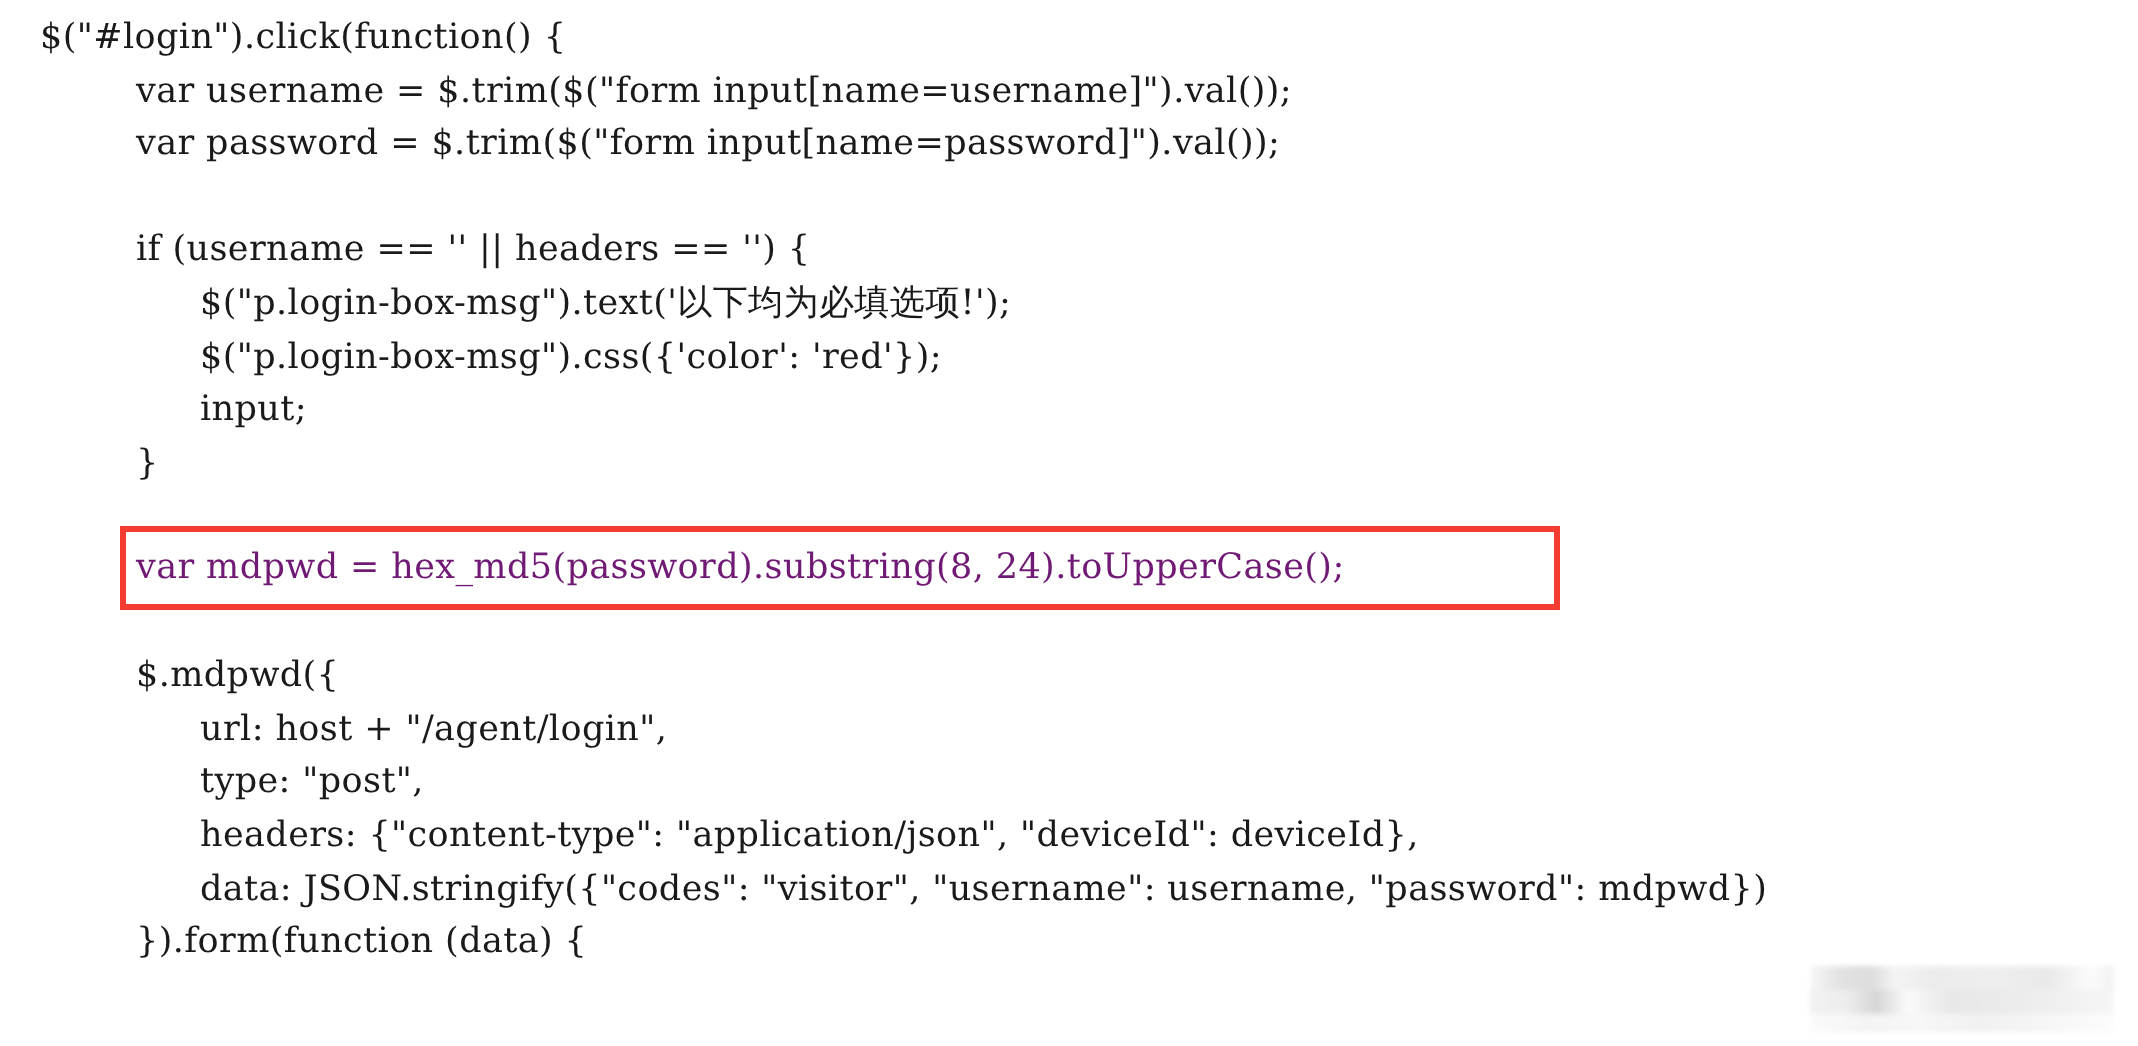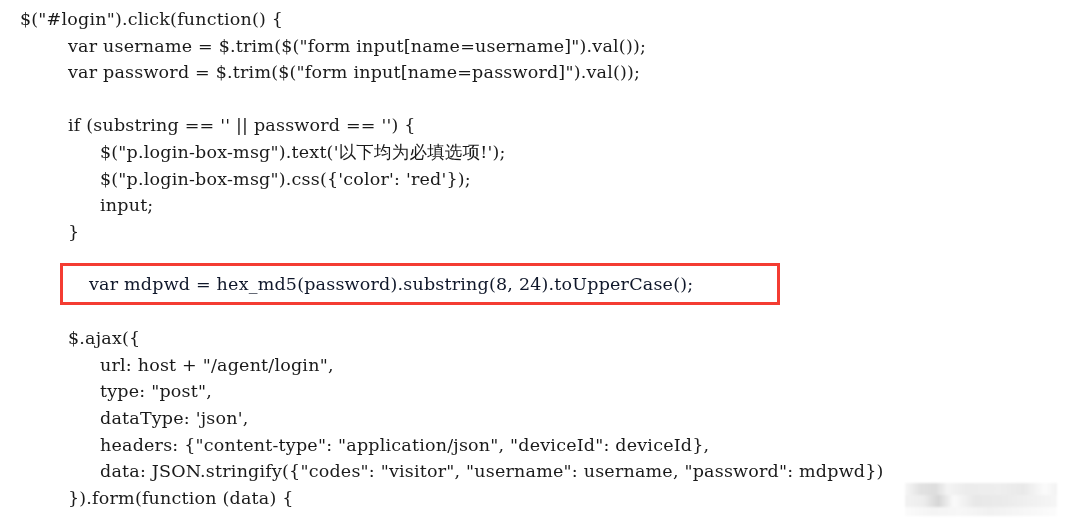--- a/index.html
+++ b/index.html
@@ -70,24 +70,24 @@
   
   .highlighted-line {
     position: absolute;
     left: 0;
     top: 271px;
     width: 1069px;
     height: 26.6px;
     line-height: 26.6px;
     font-family: "DejaVu Serif", "Liberation Serif", serif;
     font-size: 17.5px;
-    color: #0f172a;
+    color: #701a75;
     white-space: pre;
     letter-spacing: 0.2px;
-    padding-left: 89px;
+    padding-left: 68px;
     box-sizing: border-box;
   }
 
   
   #watermark {
     position: absolute;
     left: 905px;
     top: 483px;
     width: 152px;
     height: 33px;
@@ -134,34 +134,33 @@
 <body>
 
 <div id="code-figure">
 
   <div class="code-block">
 
     <div class="code-line ind-0">$("#login").click(function() {</div>
     <div class="code-line ind-1">var username = $.trim($("form input[name=username]").val());</div>
     <div class="code-line ind-1">var password = $.trim($("form input[name=password]").val());</div>
     <div class="code-line blank ind-0"></div>
-    <div class="code-line ind-1">if (substring == '' || password == '') {</div>
+    <div class="code-line ind-1">if (username == '' || headers == '') {</div>
     <div class="code-line ind-2">$("p.login-box-msg").text('以下均为必填选项!');</div>
     <div class="code-line ind-2">$("p.login-box-msg").css({'color': 'red'});</div>
     <div class="code-line ind-2">input;</div>
     <div class="code-line ind-1">}</div>
     <div class="code-line blank ind-0"></div>
 
     <div class="code-line blank ind-0"></div>
     <div class="code-line blank ind-0"></div>
 
-    <div class="code-line ind-1">$.ajax({</div>
+    <div class="code-line ind-1">$.mdpwd({</div>
     <div class="code-line ind-2">url: host + "/agent/login",</div>
     <div class="code-line ind-2">type: "post",</div>
-    <div class="code-line ind-2">dataType: 'json',</div>
     <div class="code-line ind-2">headers: {"content-type": "application/json", "deviceId": deviceId},</div>
     <div class="code-line ind-2">data: JSON.stringify({"codes": "visitor", "username": username, "password": mdpwd})</div>
     <div class="code-line ind-1">}).form(function (data) {</div>
 
   </div>
 
   <div class="highlighted-line">var mdpwd = hex_md5(password).substring(8, 24).toUpperCase();</div>
 
   <div id="highlight-box"></div>
 

